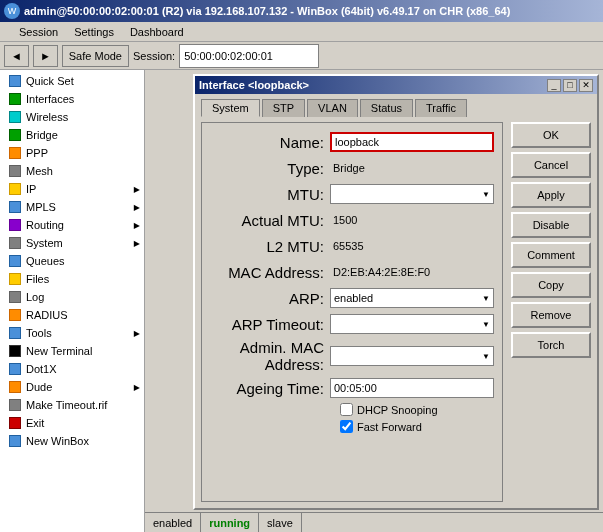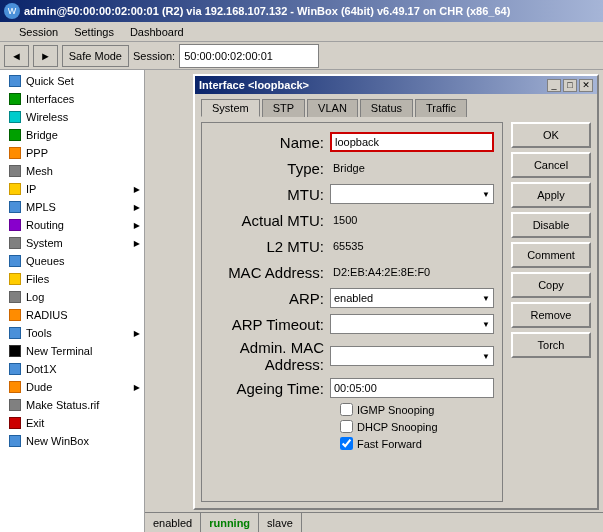--- a/index.html
+++ b/index.html
@@ -491,21 +491,21 @@
         <div class="icon-square icon-orange"></div>
       </div>
       <span>Dude</span>
       <span class="sidebar-arrow">▶</span>
     </div>
 
     <div class="sidebar-item">
       <div class="sidebar-icon">
         <div class="icon-square icon-gray"></div>
       </div>
-      <span>Make Status.rif</span>
+      <span>Make Timeout.rif</span>
     </div>
 
     <div class="sidebar-item">
       <div class="sidebar-icon">
         <div class="icon-square icon-red"></div>
       </div>
       <span>Exit</span>
     </div>
 
     <div class="sidebar-item">
@@ -615,24 +615,20 @@
             </div>
           </div>
 
           <div class="form-row">
             <span class="form-label">Ageing Time:</span>
             <div class="form-value">
               <input type="text" class="form-input" value="00:05:00" style="">
             </div>
           </div>
 
-          <div class="checkbox-row">
-            <input type="checkbox" style="">
-            <span>IGMP Snooping</span>
-          </div>
 
           <div class="checkbox-row">
             <input type="checkbox" style="">
             <span>DHCP Snooping</span>
           </div>
 
           <div class="checkbox-row">
             <input type="checkbox" checked="" style="">
             <span>Fast Forward</span>
           </div>

